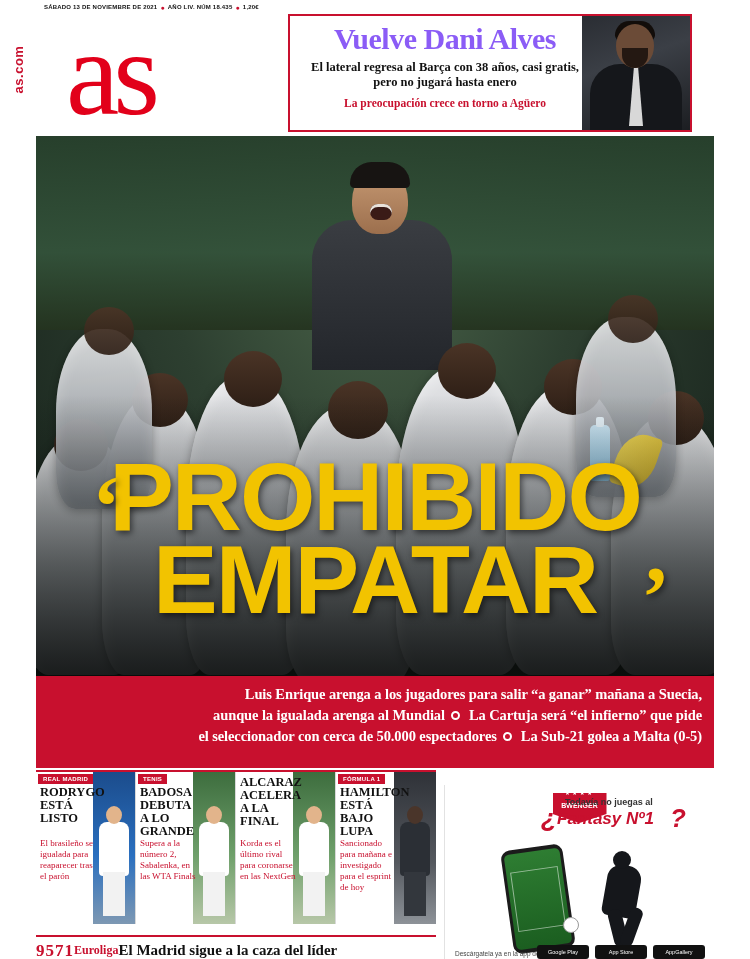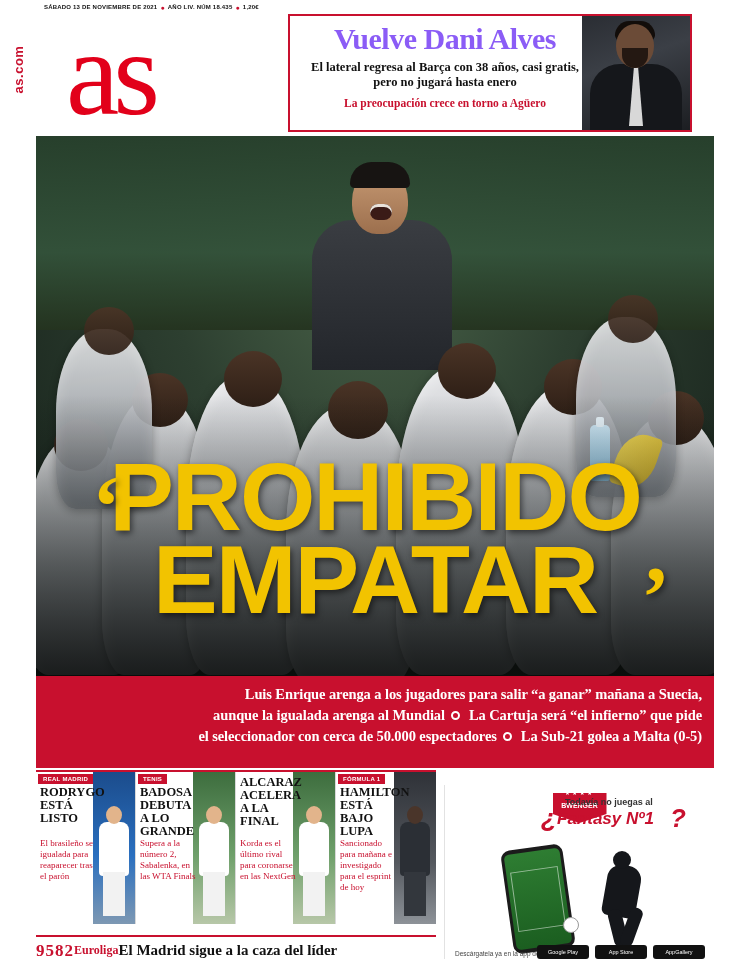--- a/index.html
+++ b/index.html
@@ -574,21 +574,21 @@
       <div class="col-img ham">
         <div class="figure-body" style="background:#2b2f35"></div>
         <div class="figure-head" style="background:#4a352a"></div>
         <div class="figure-legs" style="background:#33373d"></div>
       </div>
     </div>
   </div>
 
   <div class="euroliga">
     <span class="score">95</span>
-    <span class="score">82</span>
+    <span class="score">71</span>
     <span class="euro-name">Euroliga</span>
     <span class="euro-text">El Madrid sigue a la caza del líder</span>
   </div>
 
   <div class="ad">
     <div class="ad-logo">
       <span>BWENGER</span>
     </div>
     <div class="ad-stars">★★★★</div>
     <div class="ad-line1">Todavía no juegas al</div>

